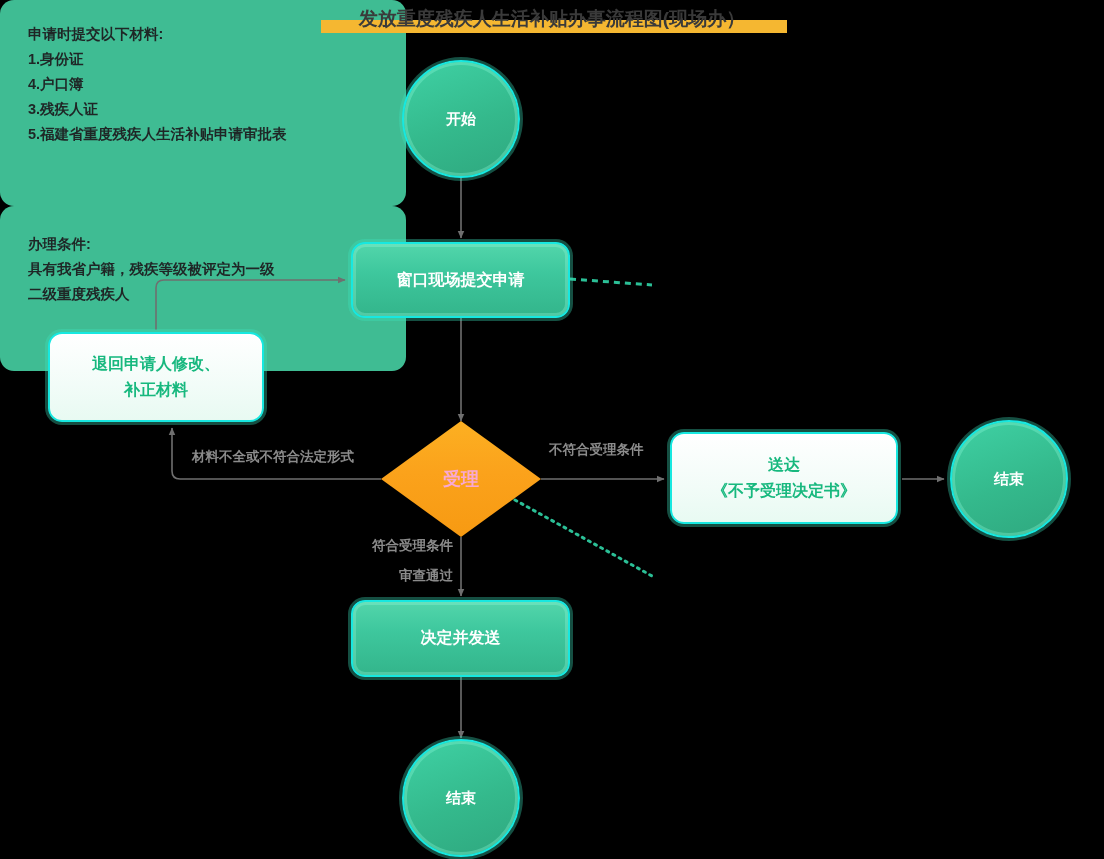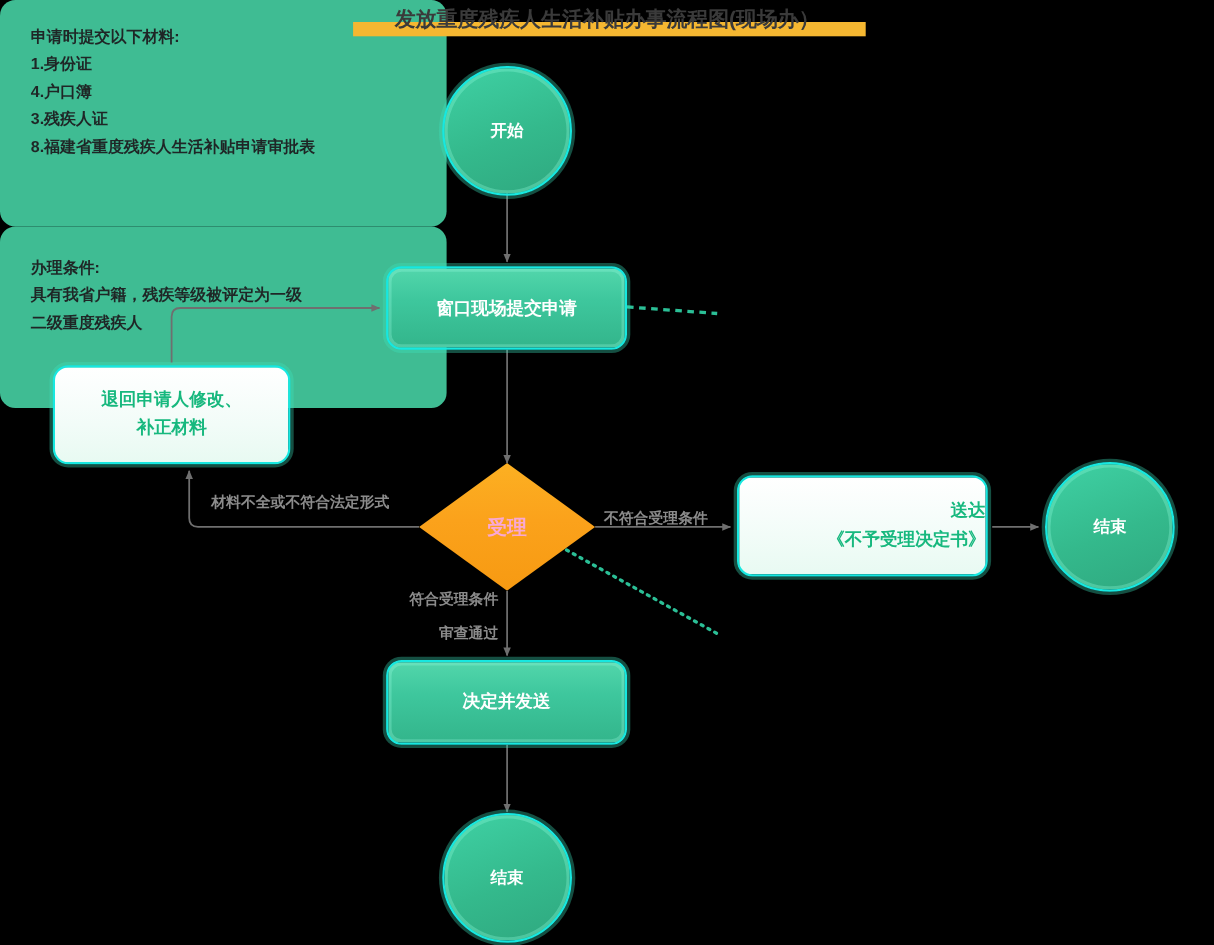--- a/index.html
+++ b/index.html
@@ -206,21 +206,21 @@
   <div class="node light-node" style="left:48px; top:332px; width:216px; height:90px; flex-direction:column;">
     <span>退回申请人修改、</span>
     <span>补正材料</span>
   </div>
 
   <div class="node diamond-node" style="left:381px; top:421px; width:160px; height:116px;">
     <div class="diamond-shape"></div>
     <span class="diamond-label">受理</span>
   </div>
 
-  <div class="node light-node" style="left:670px; top:432px; width:228px; height:92px; flex-direction:column;align-items:flex-end;">
+  <div class="node light-node" style="left:670px; top:432px; width:228px; height:92px; flex-direction:column;">
     <span>送达</span>
     <span>《不予受理决定书》</span>
   </div>
 
   <div class="node circle-node" style="left:950px; top:420px; width:118px; height:118px;">
     <span>结束</span>
   </div>
 
   <div class="node proc-node" style="left:351px; top:600px; width:219px; height:77px;">
     <span>决定并发送</span>
@@ -228,30 +228,30 @@
 
   <div class="node circle-node" style="left:402px; top:739px; width:118px; height:118px;">
     <span>结束</span>
   </div>
 
   <div class="note-node" style="left:652px; top:247px; width:350px; height:162px;">
     <span class="line">申请时提交以下材料:</span>
     <span class="line">1.身份证</span>
     <span class="line">4.户口簿</span>
     <span class="line">3.残疾人证</span>
-    <span class="line">8.福建省重度残疾人生活补贴申请审批表</span>
+    <span class="line">5.福建省重度残疾人生活补贴申请审批表</span>
   </div>
 
   <div class="note-node" style="left:652px; top:553px; width:350px; height:117px; padding-top:26px;">
     <span class="line">办理条件:</span>
     <span class="line">具有我省户籍，残疾等级被评定为一级</span>
     <span class="line">二级重度残疾人</span>
   </div>
 
   <div class="edge-label" style="left:192px; top:448px;">材料不全或不符合法定形式</div>
 
-  <div class="edge-label" style="left:549px; top:441px;margin-top:21px;">不符合受理条件</div>
+  <div class="edge-label" style="left:549px; top:441px;">不符合受理条件</div>
 
   <div class="edge-label ralign" style="left:298px; top:538px; width:155px;font-family:Liberation Mono, monospace;">符合受理条件</div>
 
   <div class="edge-label ralign" style="left:298px; top:567px; width:155px;">审查通过</div>
 
 </div>
 
 </body></html>

